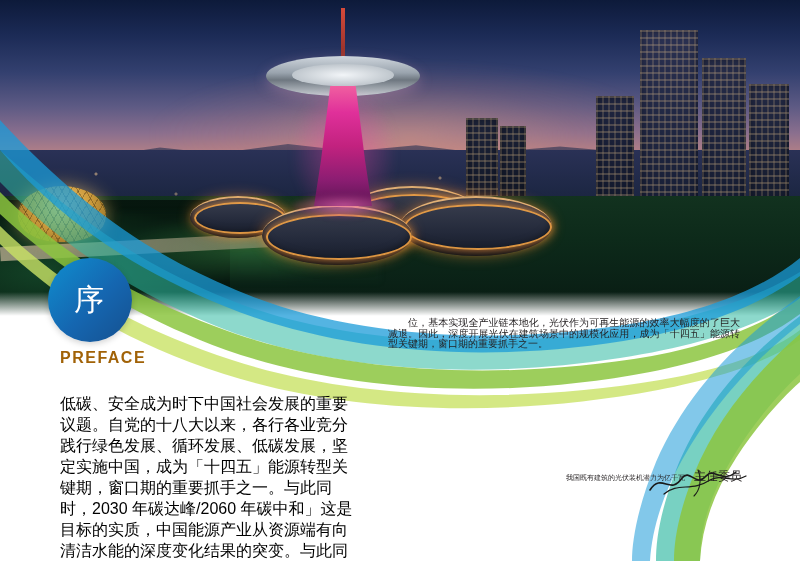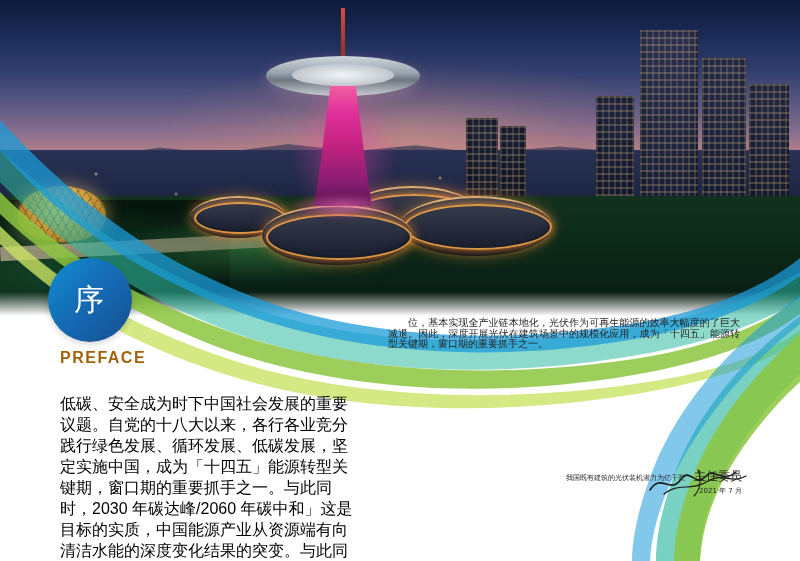--- a/index.html
+++ b/index.html
@@ -430,16 +430,15 @@
     <path d="M20,28 C34,16 48,26 66,14 C78,7 88,18 102,10" stroke="#1a1a1a" stroke-width="1.2" fill="none" stroke-linecap="round"></path>
     <path d="M54,4 C58,14 56,24 50,30" stroke="#1a1a1a" stroke-width="1.1" fill="none" stroke-linecap="round"></path>
   </svg>
 
   <div class="signature">
     <div class="sig-line">
       <span>我国既有建筑的光伏装机潜力为亿千瓦</span>
       &nbsp;&nbsp;
       <span class="sig-role">主任委员</span>
     </div>
-    <div class="sig-line">2021 年 7 月</div>
   </div>
 
 </div>
 
 </body></html>

